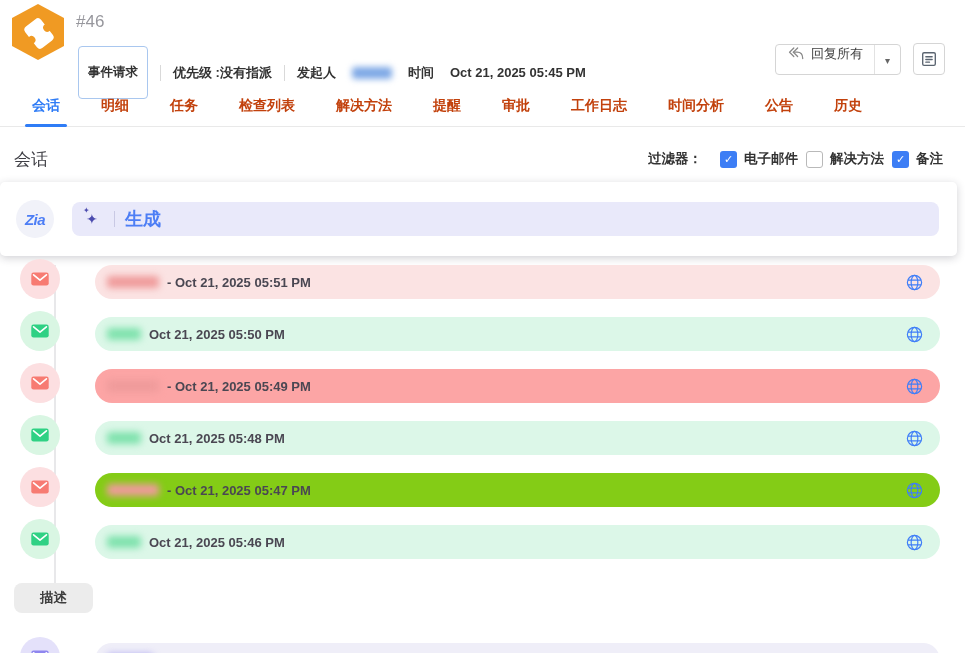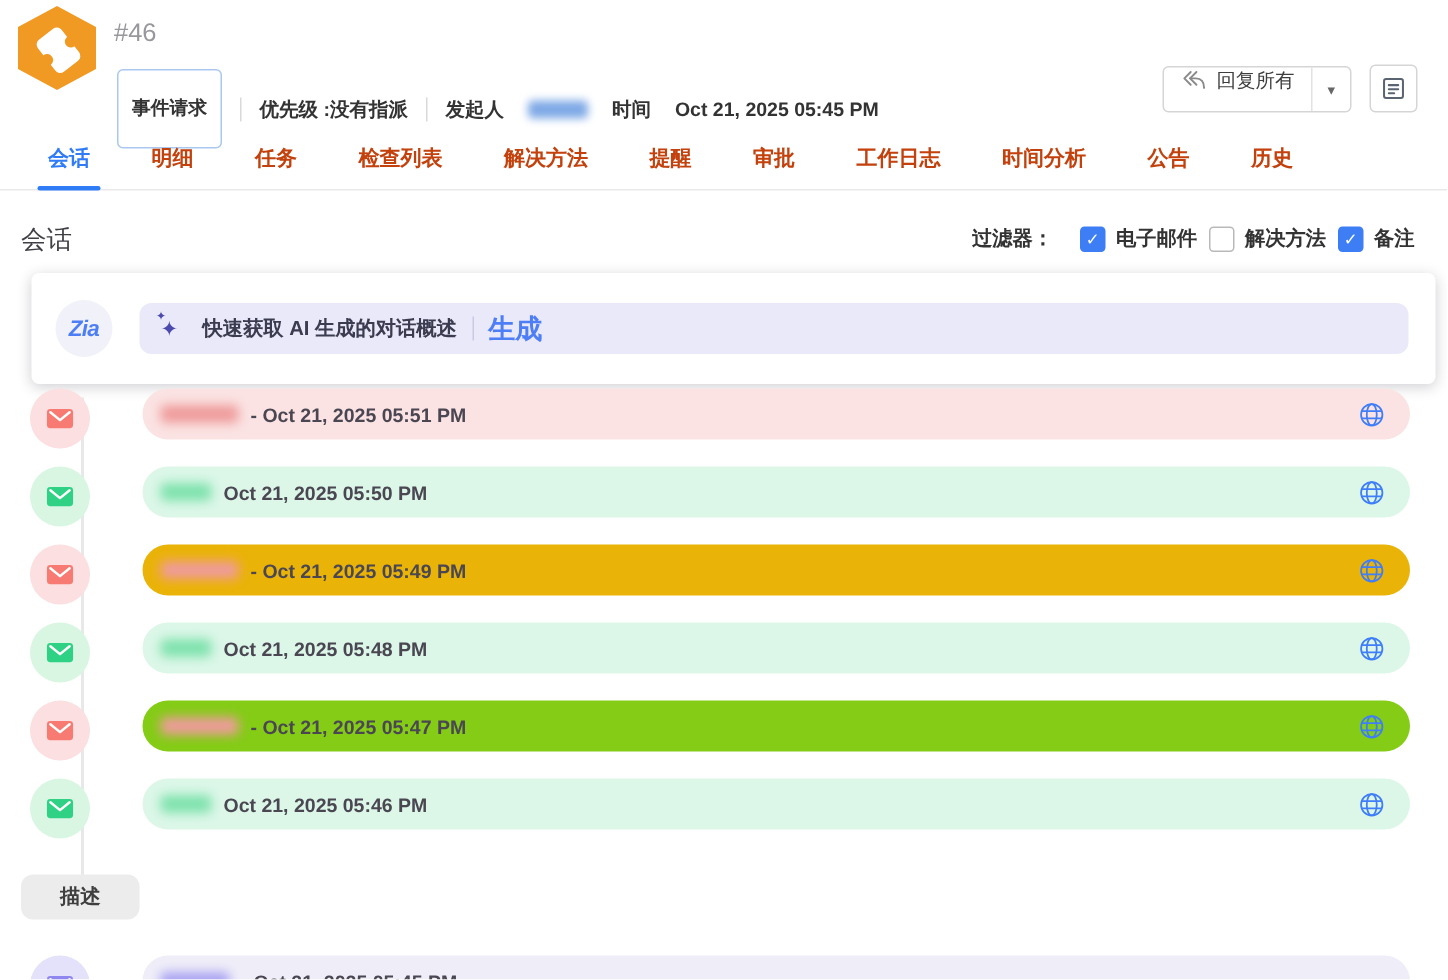--- a/index.html
+++ b/index.html
@@ -51,38 +51,38 @@
     align-items:center; justify-content:space-between; padding:0 22px 0 14px; }
   .section-title { font-size:17px; color:#3f3f45; }
   .filters { display:flex; align-items:center; gap:10px; font-size:13.5px; font-weight:bold; color:#333; }
   .filter-item { display:flex; align-items:center; gap:7px; margin-left:8px; cursor:pointer; }
   .cb { width:17px; height:17px; border-radius:3px; display:inline-flex; align-items:center;
     justify-content:center; font-size:11px; }
   .cb.checked { background:#3d7ef5; color:#fff; }
   .cb.unchecked { background:#fff; border:1.5px solid #b9b9b9; }
 
   
-  .ai-card { position:absolute; left:21px; right:8px; top:182px; height:74px; background:#fff;
+  .ai-card { position:absolute; left:0; right:8px; top:182px; height:74px; background:#fff;
     border-radius:5px; box-shadow:0 2px 9px rgba(40,40,60,.22); display:flex; align-items:center;
     padding:0 18px 0 16px; }
   .zia-circle { width:38px; height:38px; border-radius:50%; background:#f1f2f9; display:flex;
     align-items:center; justify-content:center; font-size:15px; font-weight:bold; font-style:italic;
     color:#4d7ef5; letter-spacing:-.5px; flex:0 0 auto; }
   .ai-pill { flex:1; margin-left:18px; height:34px; background:#e9e9fa; border-radius:8px;
     display:flex; align-items:center; padding:0 14px; gap:10px; }
   .sparkle { position:relative; color:#4b4bae; font-size:14px; line-height:1; width:18px; }
   .sparkle .s2 { position:absolute; left:-3px; top:-5px; font-size:8px; }
   .ai-text { font-size:13.5px; font-weight:bold; color:#3c3c50; }
   .ai-divider { width:1px; height:16px; background:#c9c9e4; }
   .ai-action { font-size:18px; font-weight:bold; color:#4d7ef5; cursor:pointer; }
 
   
   .vline { position:absolute; left:54px; top:265px; width:2px; height:345px; background:#e8e8ea; }
   .timeline { position:absolute; left:0; top:259px; width:100%; display:flex; flex-direction:column; }
-  .entry { display:flex; align-items:flex-start; margin-bottom:12px; position:relative; }
+  .entry { display:flex; align-items:flex-end; margin-bottom:12px; position:relative; }
   .avatar-col { width:95px; flex:0 0 auto; display:flex; justify-content:center; position:relative; }
   .avatar { width:40px; height:40px; border-radius:50%; display:flex; align-items:center;
     justify-content:center; position:relative; z-index:2; margin-left:-15px; }
   .bubble { flex:1; height:34px; border-radius:17px; display:flex; align-items:center;
     padding:0 16px 0 12px; margin-right:25px; position:relative; z-index:1; }
   .bubble-text { display:flex; align-items:center; gap:8px; font-size:13px; font-weight:bold; color:#4a4752; }
   .name-blur { height:12px; border-radius:3px; filter:blur(3.5px); }
   .bubble-globe { margin-left:auto; display:flex; align-items:center; cursor:pointer; }
   .desc-badge { align-self:flex-start; margin:12px 0 24px 14px; background:#ececec; border-radius:8px;
     padding:6px 26px; font-size:13.5px; font-weight:bold; color:#3f3f3f; position:relative; z-index:2; }
@@ -165,21 +165,20 @@
             <span>备注</span>
           </span>
         </span>
     </div>
   </div>
 
   <div class="ai-card">
     <div class="zia-circle">Zia</div>
     <div class="ai-pill">
       <span class="sparkle"><span>✦</span><span class="s2">✦</span></span>
-      <span class="ai-text">快速获取 AI 生成的对话概述</span>
       <span class="ai-divider"></span>
       <span class="ai-action">生成</span>
     </div>
   </div>
 
   <div class="vline"></div>
   <div class="timeline" id="timeline">
       <div class="entry">
         <div class="avatar-col">
           <div class="avatar" style="background: rgb(252, 223, 225);">
@@ -228,21 +227,21 @@
       </div>
       <div class="entry">
         <div class="avatar-col">
           <div class="avatar" style="background: rgb(252, 223, 225);">
             <svg width="22" height="22" viewBox="0 0 24 24">
               <rect x="2.5" y="5" width="19" height="14" rx="2.5" fill="#f77b72"></rect>
               <path d="M5 7.5 L12 13.2 L19 7.5" fill="none" stroke="#ffffff" stroke-width="1.8" stroke-linecap="round" stroke-linejoin="round"></path>
             </svg>
           </div>
         </div>
-        <div class="bubble" style="background: #eab308;">
+        <div class="bubble" style="background: #fca5a5;">
           <span class="bubble-text">
             <span class="name-blur" style="background: rgb(239, 155, 155); width: 52px;"></span>
             <span>- Oct 21, 2025 05:49 PM</span>
           </span>
           <span class="bubble-globe">
             <svg width="19" height="19" viewBox="0 0 24 24" fill="none" stroke="#3f7ef8" stroke-width="1.5">
               <circle cx="12" cy="12" r="9"></circle>
               <ellipse cx="12" cy="12" rx="4.2" ry="9"></ellipse>
               <path d="M3.6 9 h16.8 M3.6 15 h16.8"></path>
             </svg>

